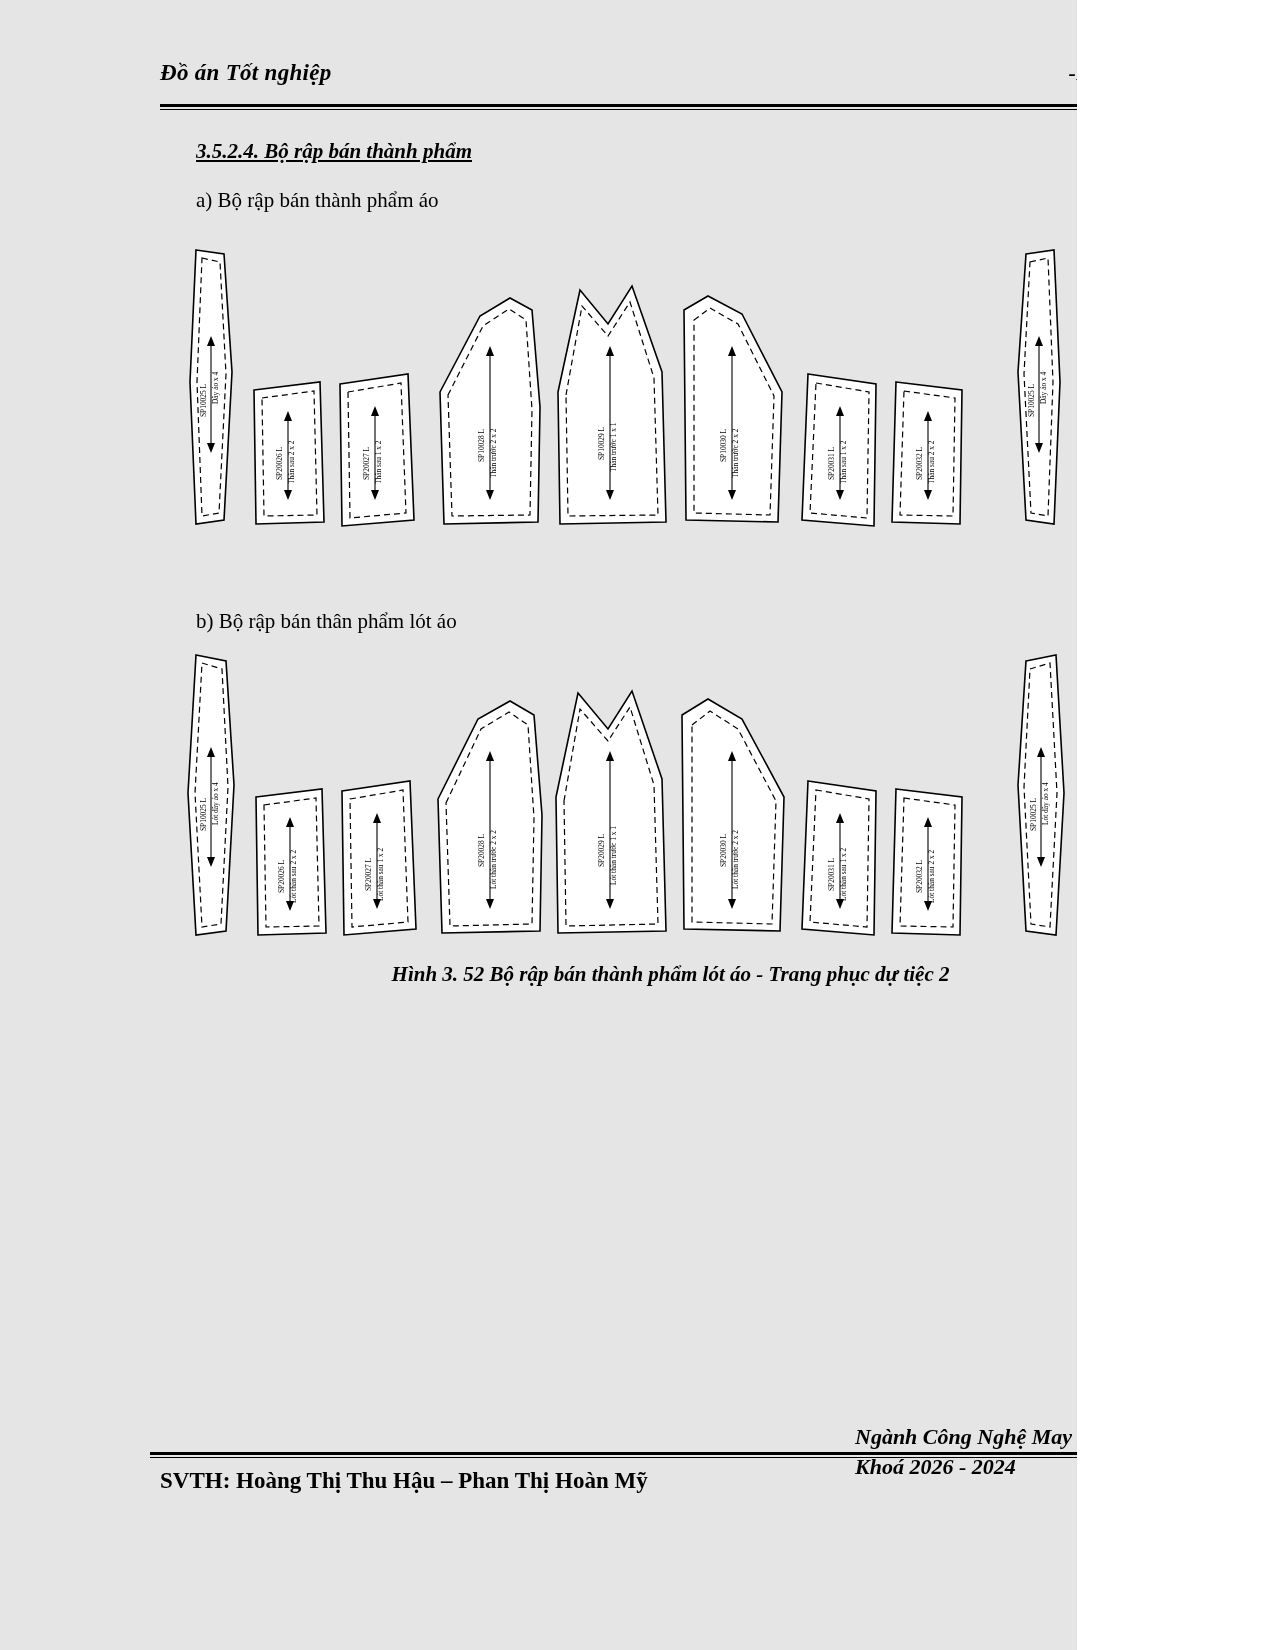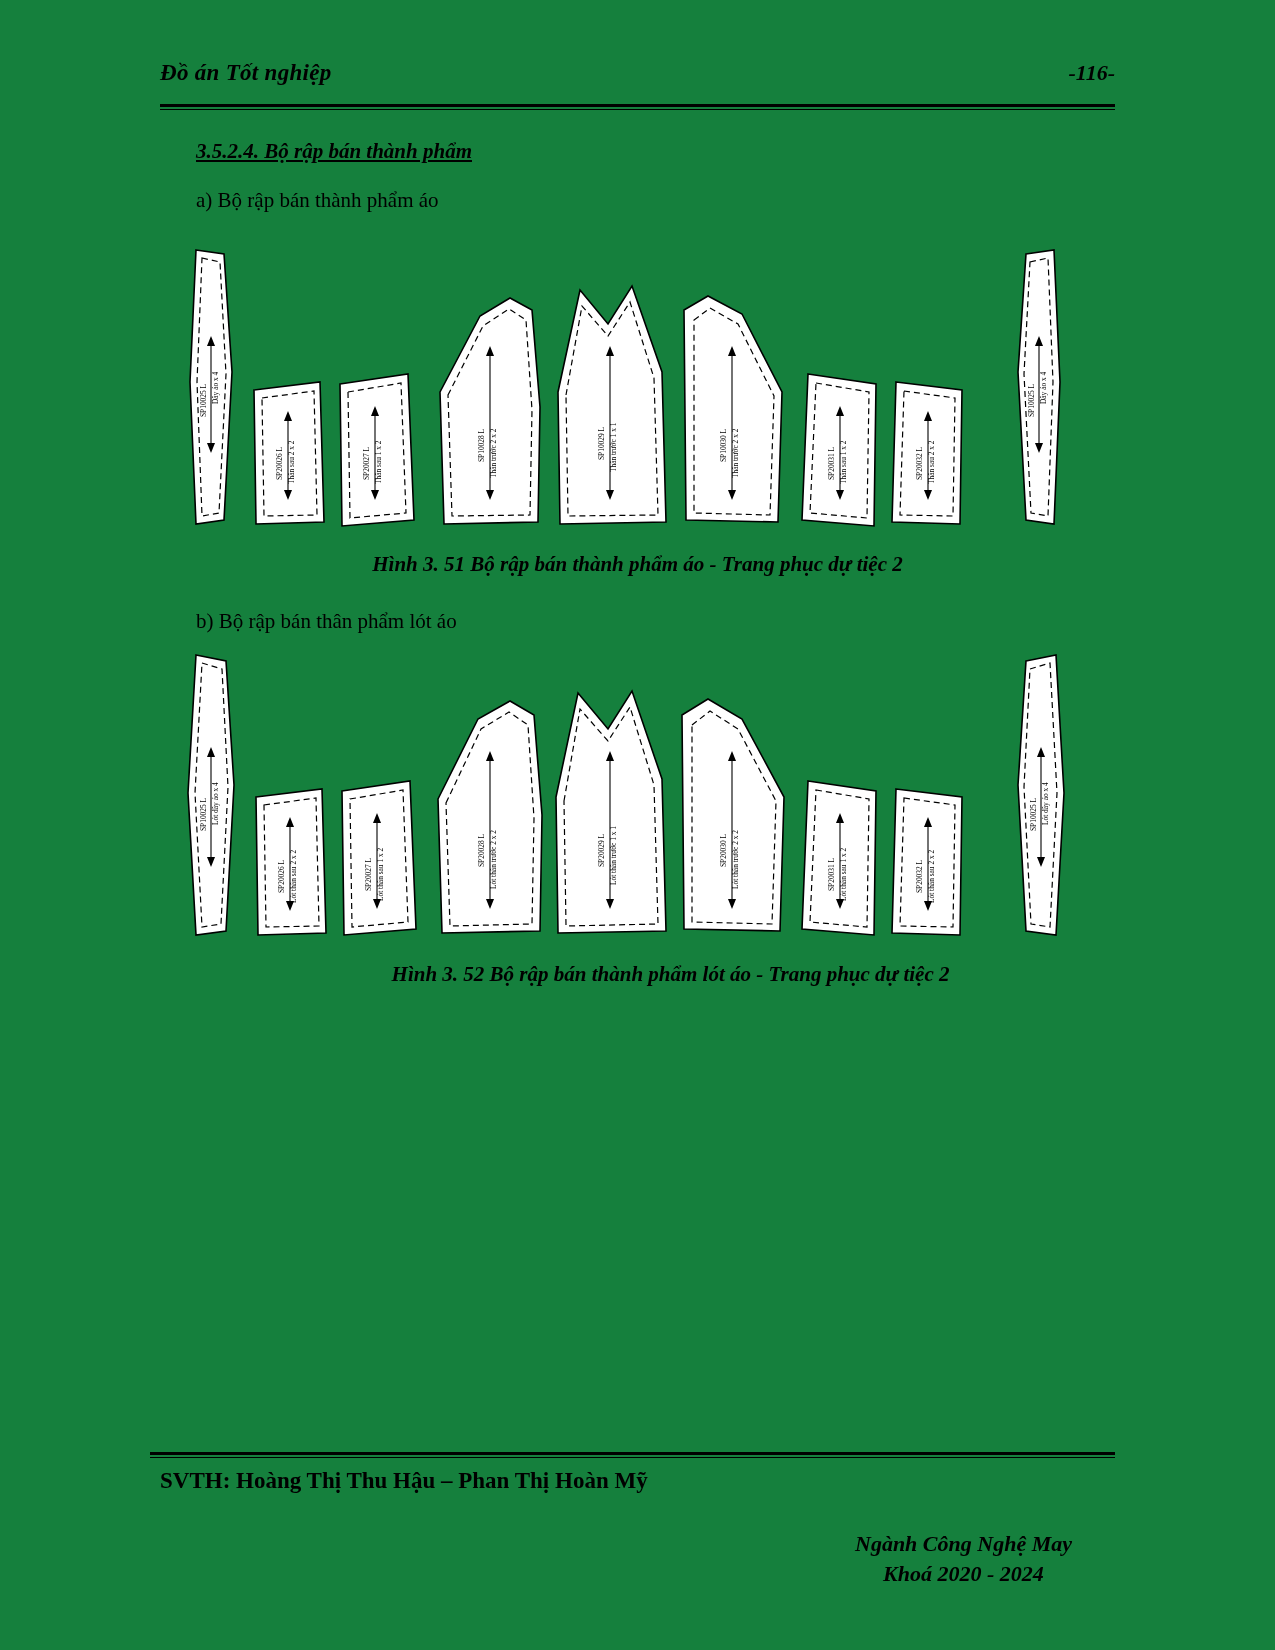--- a/index.html
+++ b/index.html
@@ -2,23 +2,23 @@
 <html><head>
 <meta charset="utf-8">
 <style>
   html, body {
     margin: 0;
     padding: 0;
     background: #ffffff;
   }
   .page {
     position: relative;
-    width: 1275px;
+    width: 1077px;
     height: 1650px;
-    background: #15803d;
+    background: #e5e5e5;
     font-family: "Liberation Serif", serif;
     color: #000000;
     overflow: hidden;
   }
   
   .header {
     position: absolute;
     left: 160px;
     top: 60px;
     width: 955px;
@@ -126,26 +126,26 @@
   .footer-left {
     position: absolute;
     left: 160px;
     top: 1468px;
     font-weight: bold;
     font-size: 23px;
   }
   .footer-right {
     position: absolute;
     left: 855px;
-    top: 1529px;
+    top: 1422px;
     font-style: italic;
     font-weight: bold;
     font-size: 22px;
     line-height: 1.35;
-    text-align: center;
+    text-align: left;
   }
 </style>
 </head>
 <body>
 
 <div class="page">
 
   <div class="header">
     <div class="header-left">Đồ án Tốt nghiệp</div>
     <div class="header-right">-116-</div>
@@ -243,21 +243,20 @@
         <path class="pc-dash" d="M850,30 L868,26 L873,150 L868,284 L851,281 L844,142 Z"></path>
         <line class="pc-arrow" x1="859" y1="110" x2="859" y2="215"></line>
         <polygon points="859,104 855,114 863,114" fill="#000"></polygon>
         <polygon points="859,221 855,211 863,211" fill="#000"></polygon>
         <text class="pc-text" transform="translate(854,185) rotate(-90)">SP10025 L</text>
         <text class="pc-text" transform="translate(866,172) rotate(-90)">Dây áo x 4</text>
       </g>
     </svg>
   </div>
 
-  <div class="caption c1">Hình 3. 51 Bộ rập bán thành phẩm áo - Trang phục dự tiệc 2</div>
 
   <div class="para-b">b) Bộ rập bán thân phẩm lót áo</div>
 
   <div class="figure f2">
     <svg viewBox="0 0 915 300" xmlns="http://www.w3.org/2000/svg">
 
       <g>
         <path class="pc-outline" d="M16,10 L46,16 L54,140 L46,286 L16,290 L8,148 Z"></path>
         <path class="pc-dash" d="M22,18 L42,24 L48,142 L41,279 L22,282 L15,148 Z"></path>
         <line class="pc-arrow" x1="31" y1="108" x2="31" y2="216"></line>
@@ -348,16 +347,16 @@
       </g>
     </svg>
   </div>
 
   <div class="caption c2">Hình 3. 52 Bộ rập bán thành phẩm lót áo - Trang phục dự tiệc 2</div>
 
   <div class="footer-rule"></div>
   <div class="footer-left">SVTH: Hoàng Thị Thu Hậu – Phan Thị Hoàn Mỹ</div>
   <div class="footer-right">
     <div>Ngành Công Nghệ May</div>
-    <div>Khoá 2020 - 2024</div>
+    <div>Khoá 2026 - 2024</div>
   </div>
 
 </div>
 
 </body></html>

